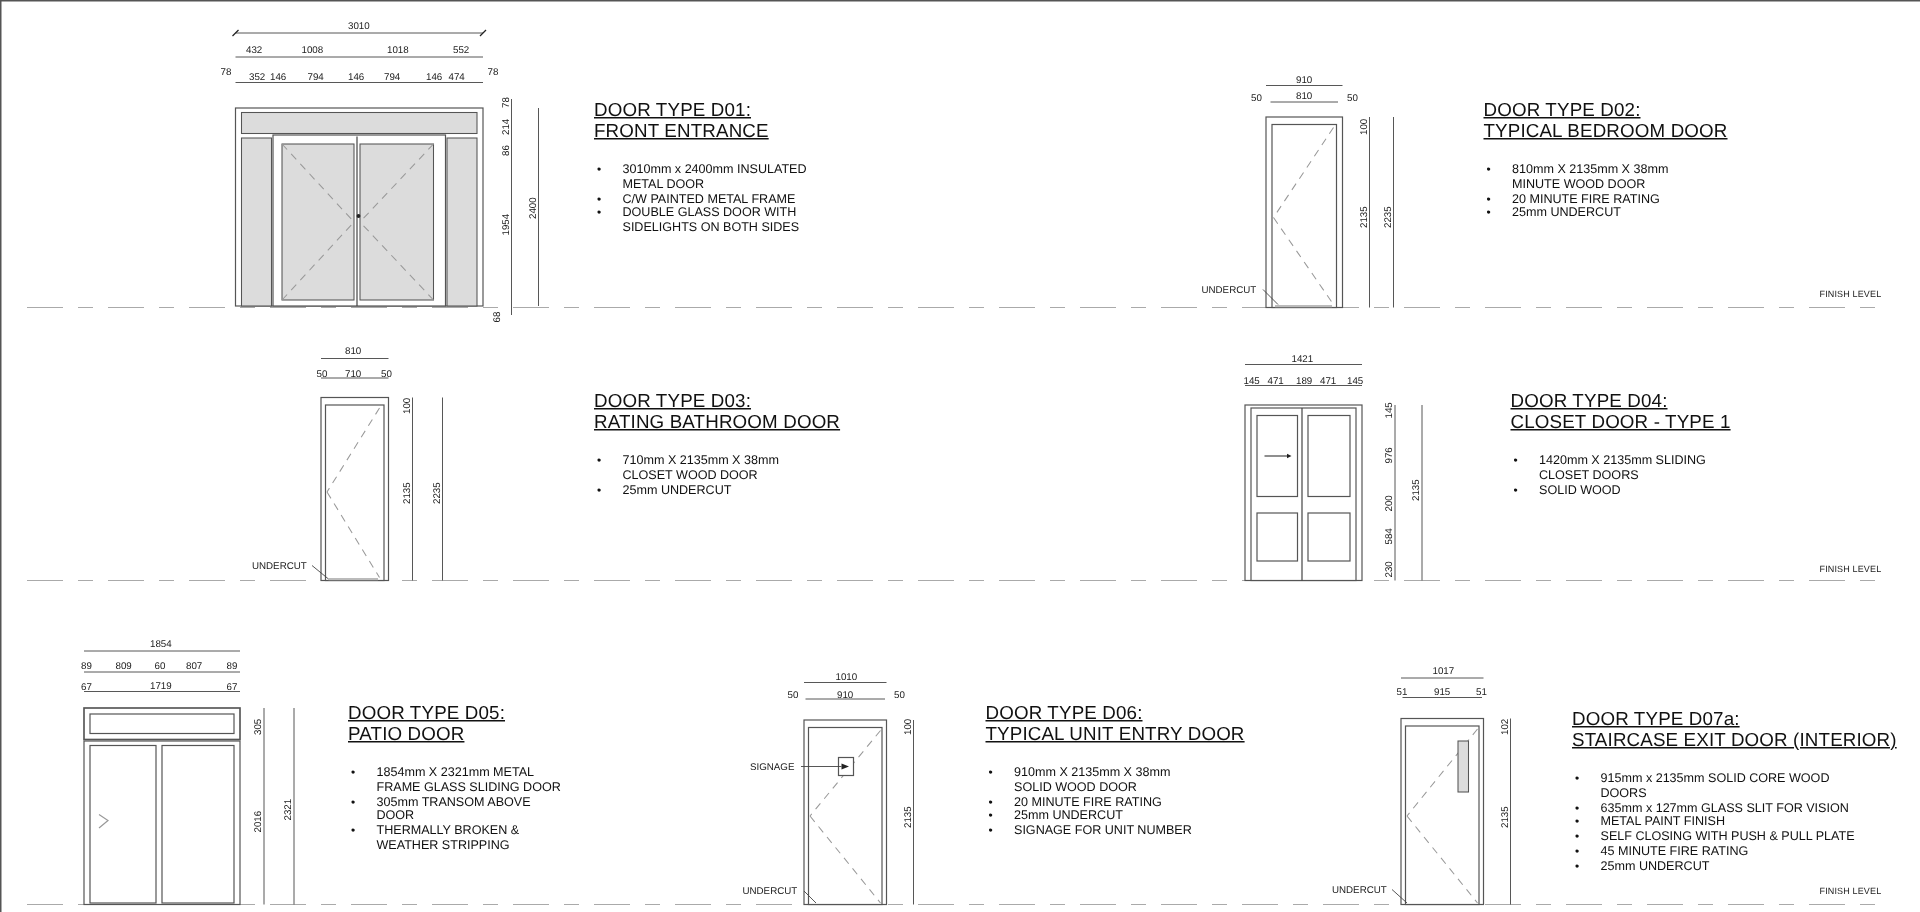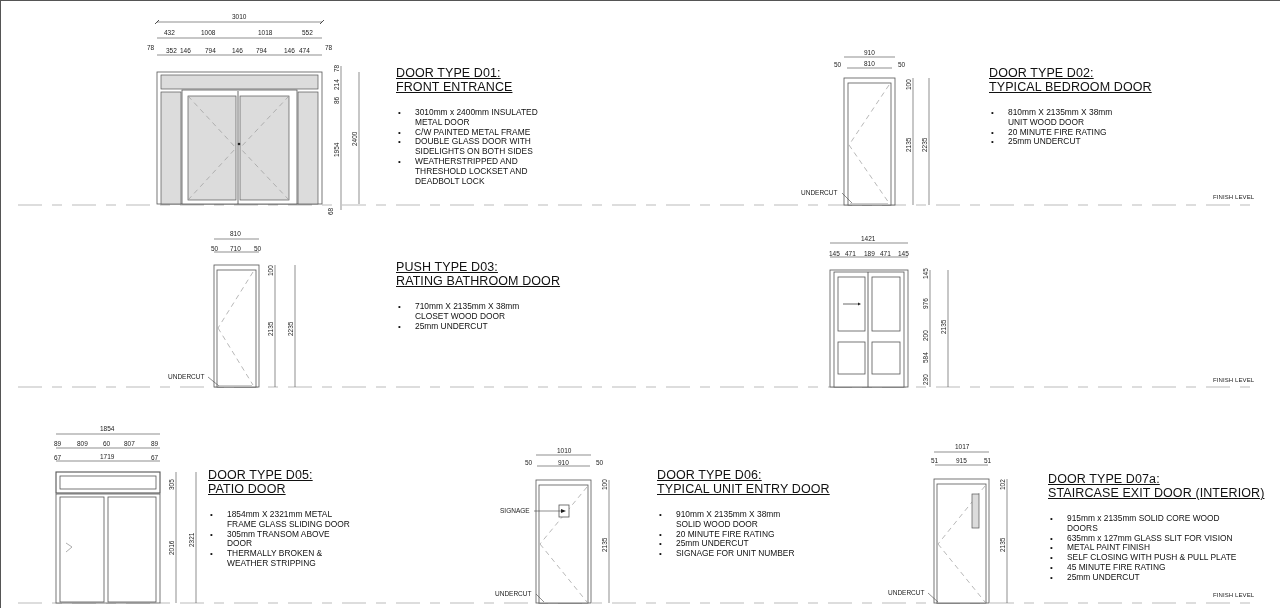--- a/index.html
+++ b/index.html
@@ -244,49 +244,55 @@
 
   <div class="spec" style="left:396px;top:66px;">
     <div class="title">DOOR TYPE D01:</div>
     <div class="title">FRONT ENTRANCE</div>
     <ul>
       <li>3010mm x 2400mm INSULATED
 METAL DOOR</li>
       <li>C/W PAINTED METAL FRAME</li>
       <li>DOUBLE GLASS DOOR WITH
 SIDELIGHTS ON BOTH SIDES</li>
-      <li>WEATHERSTRIPPED AND
-THRESHOLD LOCKSET AND
-DEADBOLT LOCK</li>
     </ul>
   </div>
 
   <div class="spec" style="left:989px;top:66px;">
     <div class="title">DOOR TYPE D02:</div>
     <div class="title">TYPICAL BEDROOM DOOR</div>
     <ul>
       <li>810mm X 2135mm X 38mm
-UNIT WOOD DOOR</li>
+MINUTE WOOD DOOR</li>
       <li>20 MINUTE FIRE RATING</li>
       <li>25mm UNDERCUT</li>
     </ul>
   </div>
 
   <div class="spec" style="left:396px;top:260px;">
-    <div class="title">PUSH TYPE D03:</div>
+    <div class="title">DOOR TYPE D03:</div>
     <div class="title">RATING BATHROOM DOOR</div>
     <ul>
       <li>710mm X 2135mm X 38mm
 CLOSET WOOD DOOR</li>
       <li>25mm UNDERCUT</li>
     </ul>
   </div>
 
-
-  <div class="spec" style="left:208px;top:468px;">
+  <div class="spec" style="left:1007px;top:260px;">
+    <div class="title">DOOR TYPE D04:</div>
+    <div class="title">CLOSET DOOR - TYPE 1</div>
+    <ul>
+      <li>1420mm X 2135mm SLIDING
+CLOSET DOORS</li>
+      <li>SOLID WOOD</li>
+    </ul>
+  </div>
+
+  <div class="spec" style="left:232px;top:468px;">
     <div class="title">DOOR TYPE D05:</div>
     <div class="title">PATIO DOOR</div>
     <ul>
       <li>1854mm X 2321mm METAL
 FRAME GLASS SLIDING DOOR</li>
       <li>305mm TRANSOM ABOVE
 DOOR</li>
       <li>THERMALLY BROKEN &amp;
 WEATHER STRIPPING</li>
     </ul>

